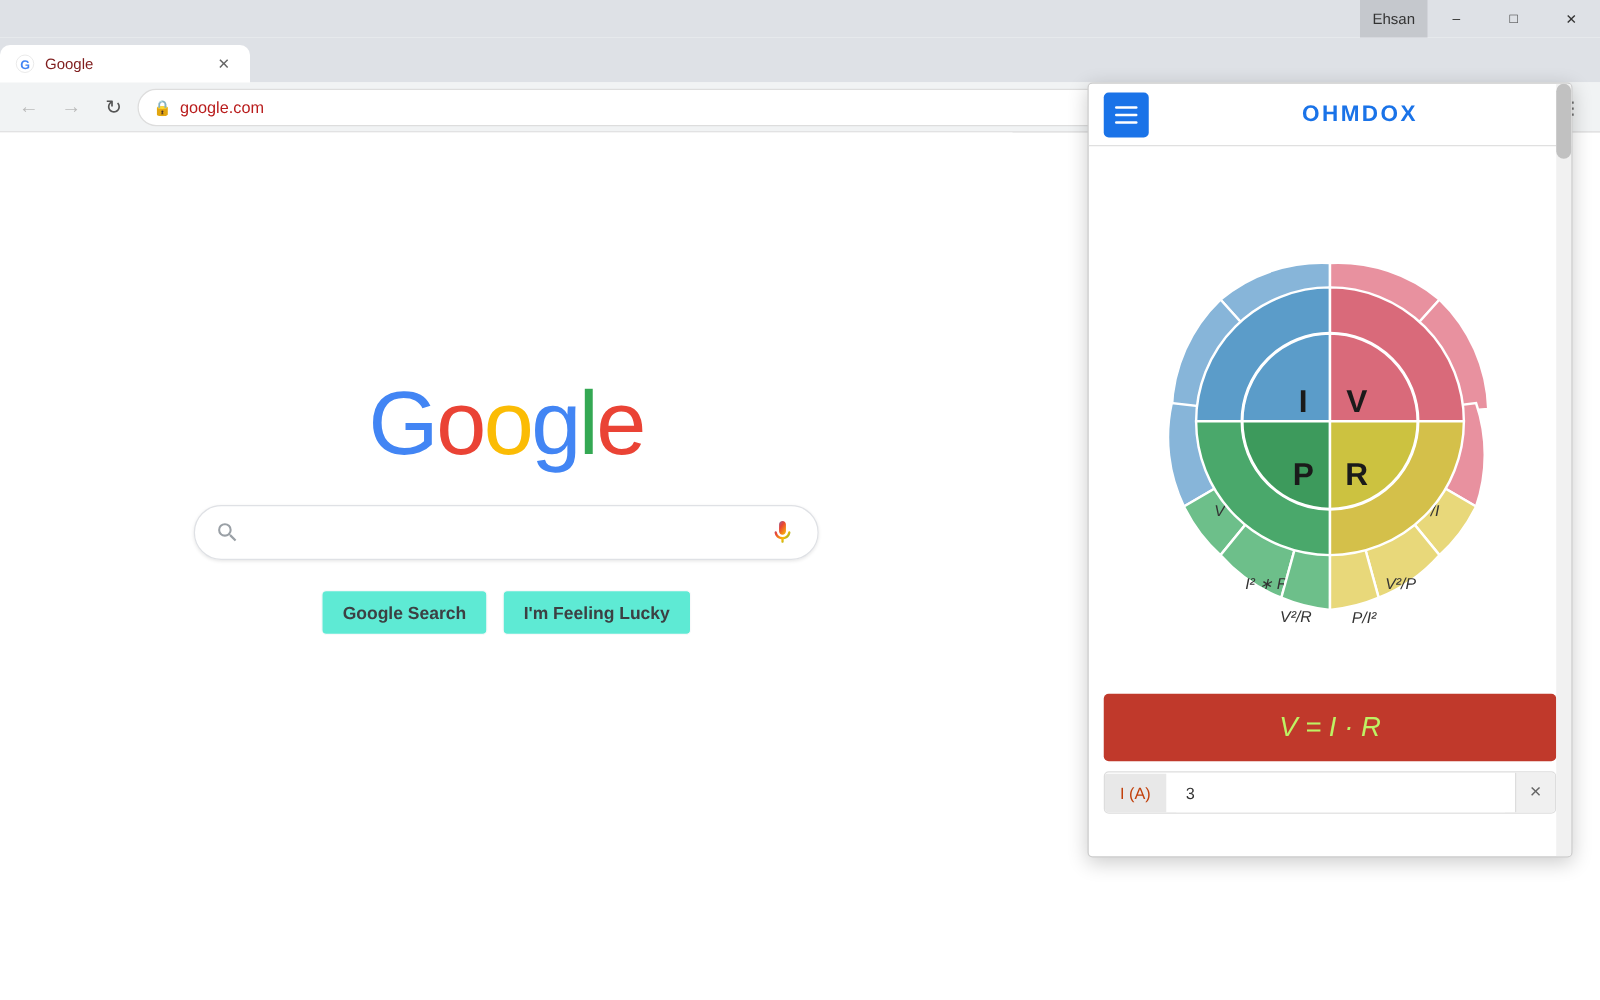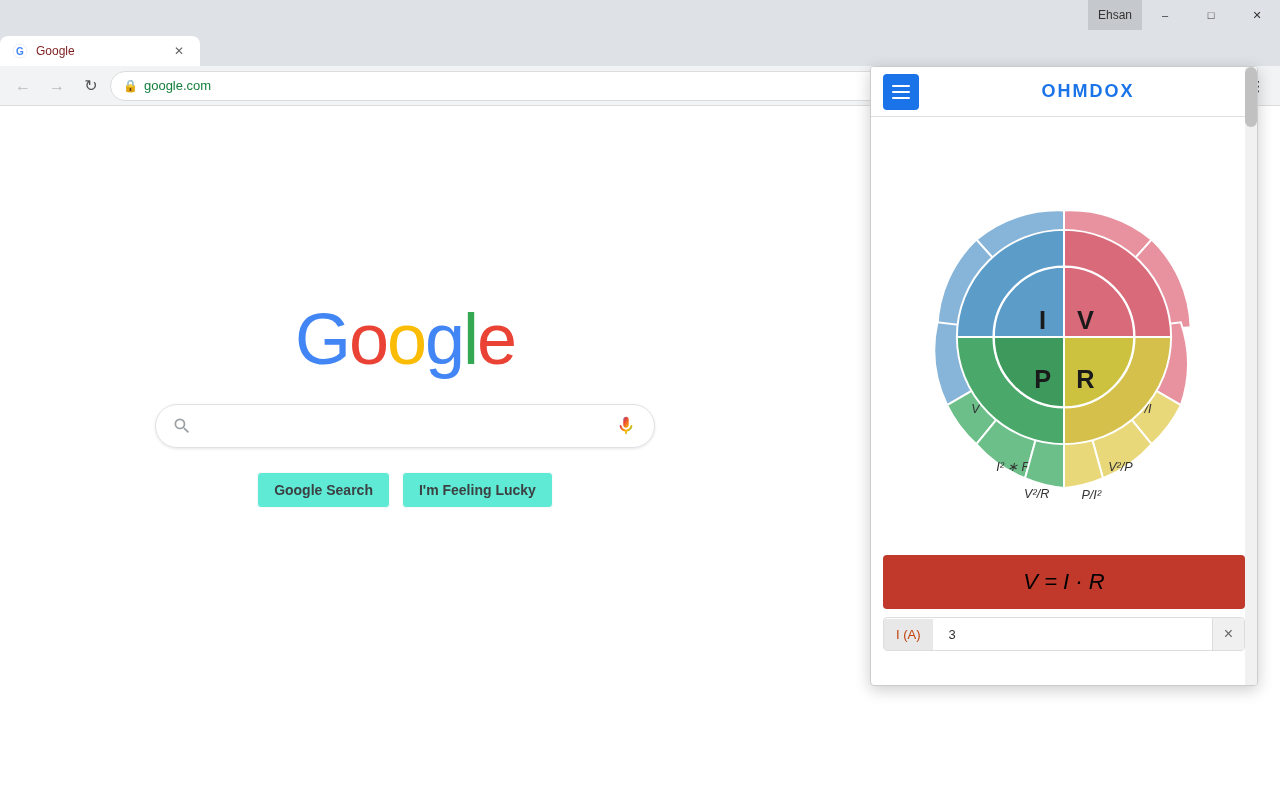--- a/index.html
+++ b/index.html
@@ -115,21 +115,21 @@
       border-radius: 15px;
       border: 1px solid #ddd;
       display: flex;
       align-items: center;
       padding: 0 12px;
       font-size: 13px;
       color: #333;
       gap: 6px;
     }
     .address-bar .lock-icon { color: #555; font-size: 12px; }
-    .address-text { flex: 1; font-size: 13px; color: #15803d; }
+    .address-text { flex: 1; font-size: 13px; color: #b91c1c; }
     .toolbar-right {
       display: flex;
       align-items: center;
       gap: 4px;
     }
     .ext-icon {
       width: 28px;
       height: 28px;
       border-radius: 50%;
       display: flex;
@@ -318,21 +318,21 @@
     .formula-bar {
       margin: 8px 12px;
       background: #c0392b;
       border-radius: 4px;
       padding: 14px 20px;
       display: flex;
       align-items: center;
       justify-content: center;
     }
     .formula-text {
-      color: #000000;
+      color: #bef264;
       font-size: 22px;
       font-style: italic;
     }
 
     
     .input-row {
       display: flex;
       align-items: center;
       margin: 0 12px;
       gap: 8px;

